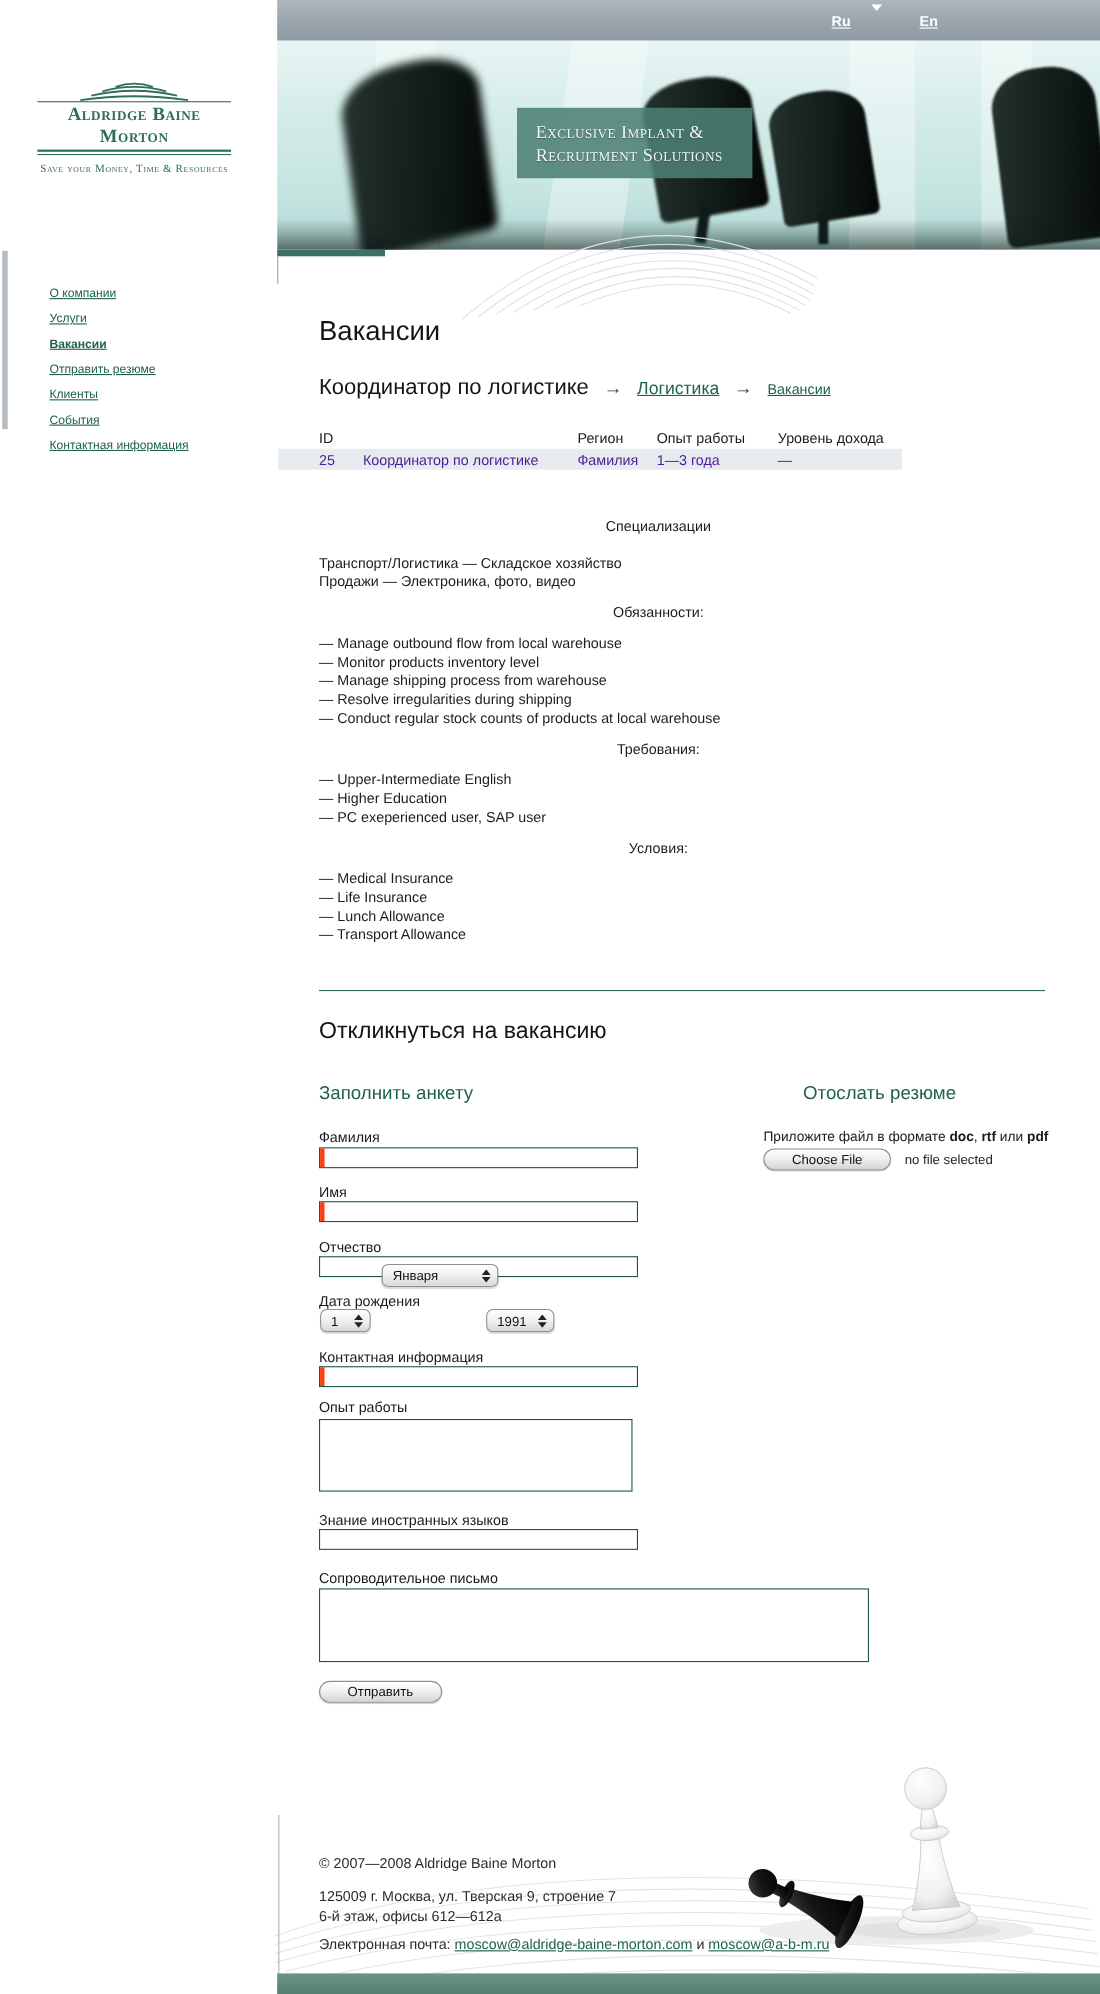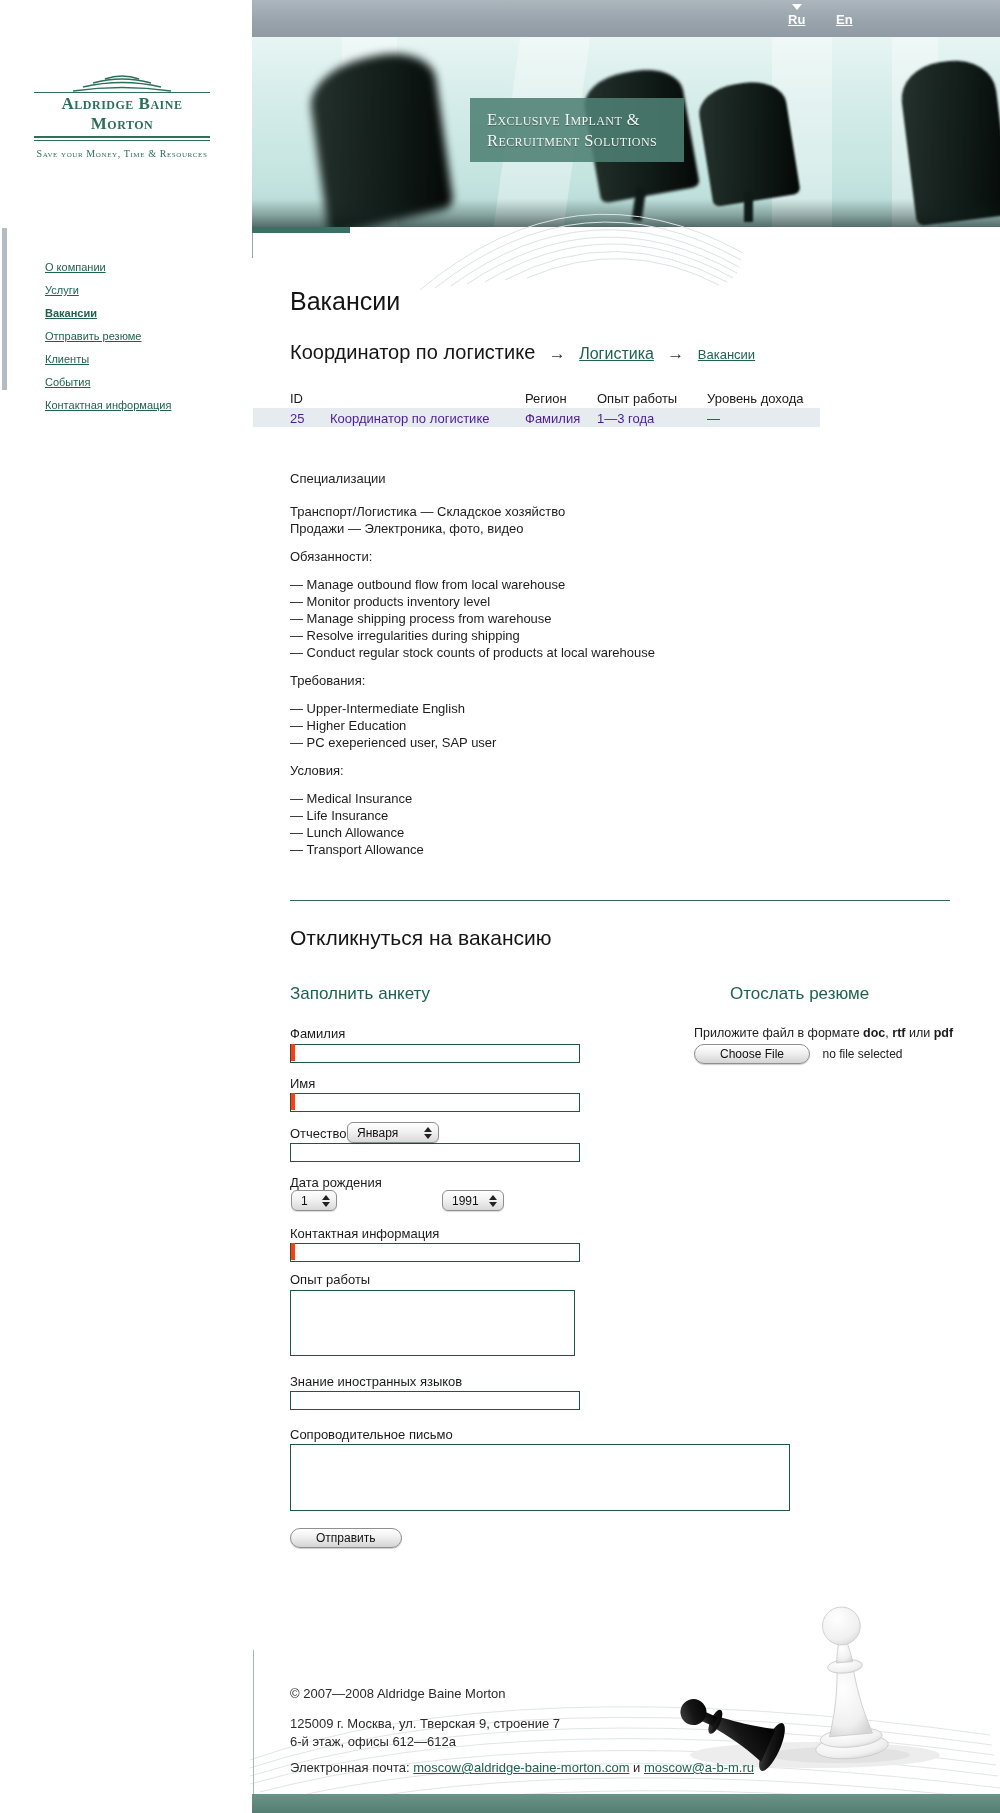--- a/index.html
+++ b/index.html
@@ -4,21 +4,21 @@
 <style>
   html,body{margin:0;padding:0;background:#ffffff;}
   .page{position:relative;width:1000px;height:1813px;background:#ffffff;overflow:hidden;
         font-family:"Liberation Sans",sans-serif;color:#222;}
   a{text-decoration:underline;}
 
   
   .topbar{position:absolute;left:252px;top:0;width:748px;height:37px;
           background:linear-gradient(180deg,#adb6bd 0%,#99a4ac 55%,#8f9aa2 100%);}
   .lang{position:absolute;top:12px;font-size:13px;font-weight:bold;color:#ffffff;cursor:pointer;}
-  .lang-ru{left:536px;text-decoration:underline;}
+  .lang-ru{left:504px;text-decoration:underline;}
   .lang-en{left:584px;}
   .lang-arrow{position:absolute;left:540px;top:4px;width:0;height:0;
               border-left:5px solid transparent;border-right:5px solid transparent;
               border-top:6px solid #ffffff;}
 
   
   .logo{position:absolute;left:34px;top:72px;width:176px;text-align:center;color:#2f6f5a;}
   .logo-roof{display:block;margin:0 auto;}
   .logo-title{font-family:"Liberation Serif",serif;font-variant:small-caps;font-size:17px;
               font-weight:bold;letter-spacing:0.5px;border-top:1px solid #2f6f5a;padding-top:1px;}
@@ -62,21 +62,21 @@
   .crumb a.mid{font-size:16px;color:#1e624d;}
   .crumb a.small{font-size:13px;color:#1e624d;}
 
   .thead{position:absolute;top:391px;font-size:13px;color:#1a1a1a;}
   .trow-bg{position:absolute;left:253px;top:408px;width:567px;height:19px;background:#e5ebee;}
   .tcell{position:absolute;top:411px;font-size:13px;color:#4c1d95;}
   .col-id{left:290px;} .col-title{left:330px;} .col-region{left:525px;}
   .col-exp{left:597px;} .col-income{left:707px;}
 
   .details{position:absolute;left:290px;top:470px;width:600px;font-size:13px;line-height:17px;color:#1d1d1d;}
-  .details .head{margin:0 0 16px 0;}
+  .details .head{margin:0 0 16px 17px;text-align:center;}
   .details .grp{margin-top:11px;}
   .details .grp .head{margin-bottom:11px;}
   .details div{margin:0;}
 
   .rule{position:absolute;left:290px;top:900px;width:660px;height:1px;background:#33695a;}
 
   
   .apply-title{position:absolute;left:290px;top:926px;font-size:21px;color:#151515;}
   .sec-head{position:absolute;top:984px;font-size:17px;color:#1e624d;}
   .sec-form{left:290px;} .sec-resume{left:694px;margin-left:36px;}
@@ -253,21 +253,21 @@
   </div>
 
   <label class="flabel" style="top:1175px;">Дата рождения</label>
   <div class="stepper" style="left:291px;top:1190px;width:46px;">
     <span class="stepper-value">1</span>
     <span class="stepper-arrows">
         <i class="up"></i>
         <i class="dn"></i>
       </span>
   </div>
-  <div class="stepper" style="left:347px;top:1122px;width:92px;">
+  <div class="stepper" style="left:347px;top:1149px;width:106px;">
     <span class="stepper-value">Января</span>
     <span class="stepper-arrows">
         <i class="up"></i>
         <i class="dn"></i>
       </span>
   </div>
   <div class="stepper" style="left:442px;top:1190px;width:62px;">
     <span class="stepper-value">1991</span>
     <span class="stepper-arrows">
         <i class="up"></i>

